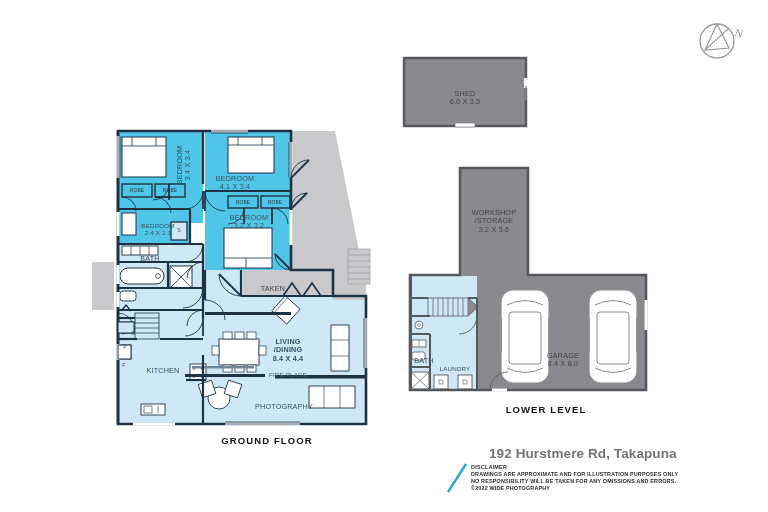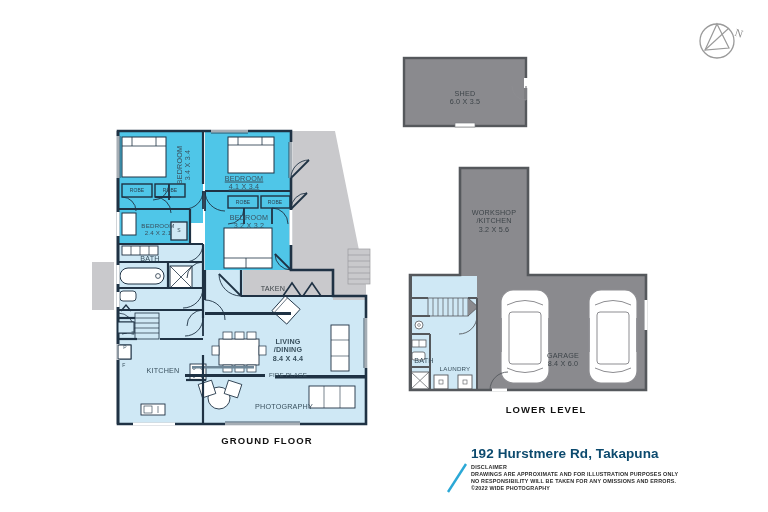--- a/index.html
+++ b/index.html
@@ -62,24 +62,25 @@
   .floor-title {
     color: #111111;
     font-weight: bold;
     font-size: 9.5px;
     letter-spacing: 1.1px;
     transform: translate(-50%, -50%);
     text-align: center;
     padding-left: 48px;
   }
   .addr-title {
-    color: #0c4a6e;
+    color: #737373;
     font-weight: bold;
     font-size: 13.5px;
     letter-spacing: 0.1px;
+    margin-left: 18px;
   }
   .disc-head {
     color: #2b2b2b;
     font-weight: bold;
     font-size: 5.4px;
     letter-spacing: 0.25px;
   }
   .disc-body {
     color: #2b2b2b;
     font-weight: bold;
@@ -434,21 +435,21 @@
       <path d="M717,24 L729,48 L705,50 Z" fill="#ffffff" stroke="#9a9a9a" stroke-width="1.2"></path>
       <line x1="705" y1="50" x2="729" y2="28" stroke="#9a9a9a" stroke-width="1.1"></line>
     </g>
 
     <line x1="448" y1="492" x2="466" y2="464" stroke="#2BA8D6" stroke-width="2.4"></line>
   </svg>
 
   <div class="lbl room-label vert" style="left:184px; top:165px;"><span>BEDROOM</span>
 <span>3.4 X 3.4</span></div>
 
-  <div class="lbl room-label" style="left:244px; top:183px;text-decoration:underline;"><span>BEDROOM</span>
+  <div class="lbl room-label" style="left:235px; top:183px;"><span>BEDROOM</span>
 <span>4.1 X 3.4</span></div>
 
   <div class="lbl room-label" style="left:249px; top:222px;"><span>BEDROOM</span>
 <span>3.2 X 3.2</span></div>
 
   <div class="lbl room-label small" style="left:158px; top:229px;"><span>BEDROOM</span>
 <span>2.4 X 2.1</span></div>
 
   <div class="lbl room-label" style="left:150px; top:259px;">BATH</div>
 
@@ -471,21 +472,21 @@
 
   <div class="lbl room-label tiny" style="left:179px; top:231px;">S</div>
   <div class="lbl room-label tiny" style="left:133px; top:334px;">S</div>
   <div class="lbl room-label tiny" style="left:125px; top:348px;">P</div>
   <div class="lbl room-label tiny" style="left:124px; top:366px;">F</div>
 
   <div class="lbl room-label grey" style="left:465px; top:98px;"><span>SHED</span>
 <span>6.0 X 3.5</span></div>
 
   <div class="lbl room-label grey" style="left:494px; top:222px;"><span>WORKSHOP</span>
-<span>/KITCHEN</span>
+<span>/STORAGE</span>
 <span>3.2 X 5.6</span></div>
 
   <div class="lbl room-label grey" style="left:563px; top:360px;"><span>GARAGE</span>
 <span>8.4 X 6.0</span></div>
 
   <div class="lbl room-label" style="left:424px; top:361px;">BATH</div>
 
   <div class="lbl room-label small" style="left:455px; top:369px;">LAUNDRY</div>
 
   <div class="lbl floor-title" style="left:243px; top:440px;">GROUND FLOOR</div>

